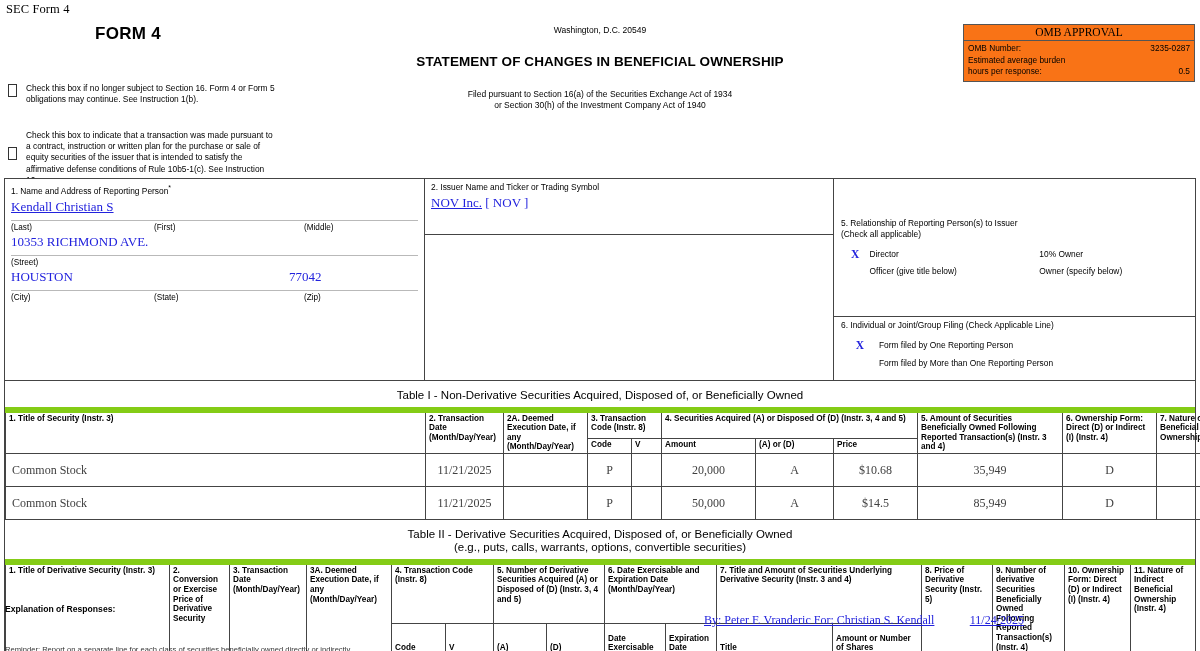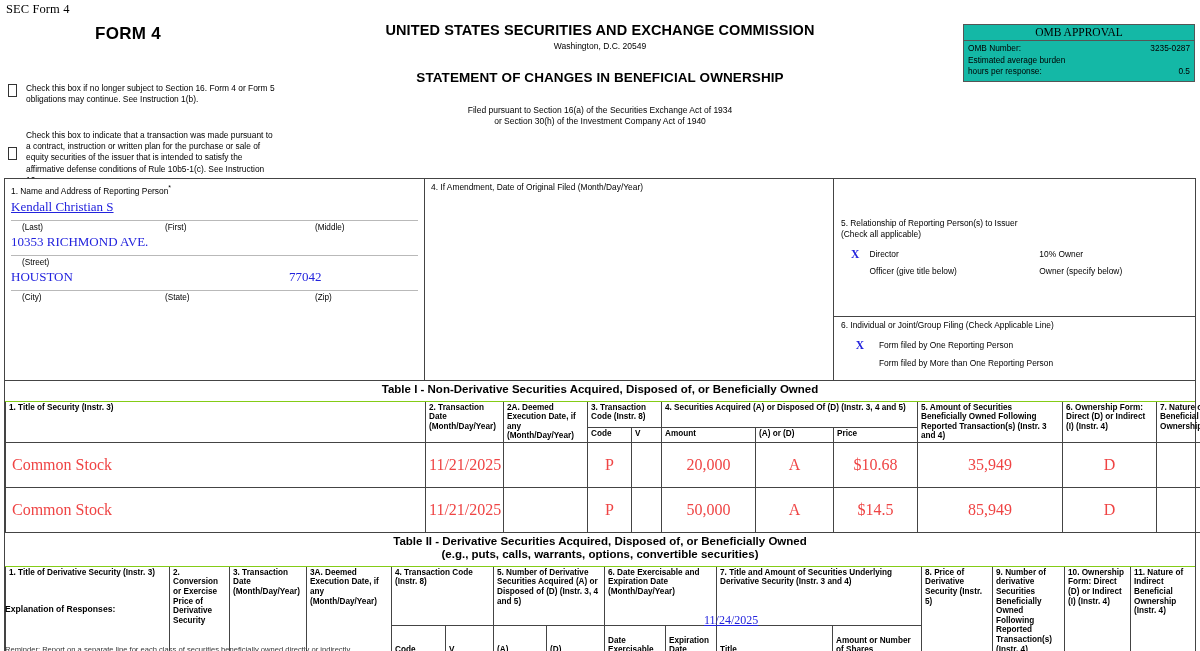--- a/index.html
+++ b/index.html
@@ -66,21 +66,21 @@
     line-height: 11px;
   }
 
   
   .omb {
     position: absolute;
     left: 963px;
     top: 24px;
     width: 232px;
     border: 1px solid #555;
-    background: #14b8a6;
+    background: #f97316;
     box-sizing: border-box;
   }
   .omb-title {
     text-align: center;
     font-size: 11.5px;
     font-family: "Liberation Serif", serif;
     padding: 1px 0 2px 0;
     border-bottom: 1px solid #555;
   }
   .omb-body {
@@ -164,21 +164,20 @@
   }
   .hr-light {
     border-top: 1px solid #b9b9b9;
     margin: 5px 0 0 0;
     height: 0;
   }
   .subcaps {
     display: flex;
     font-size: 8.2px;
     padding-top: 2px;
-    margin-left: 11px;
   }
   .subcaps span:nth-child(1) { width: 143px; }
   .subcaps span:nth-child(2) { width: 150px; }
 
   .mid-seg {
     border-bottom: 1px solid #444;
     box-sizing: border-box;
     padding: 3px 6px 0 6px;
   }
   .mid-seg.last { border-bottom: none; }
@@ -219,50 +218,50 @@
     color: #2222dd;
     font-family: "Liberation Serif", serif;
     font-size: 11.5px;
     font-weight: bold;
   }
 
   
   .tbl-title {
     text-align: center;
     font-size: 11.5px;
-    font-weight: bold;
-    padding: 2px 0 4px 0;
+    font-weight: normal;
+    padding: 8px 0 4px 0;
     border-top: 1px solid #444;
-    border-bottom: 1px solid #84cc16;
+    border-bottom: 6px solid #84cc16;
     line-height: 13.5px;
   }
   table.grid {
     border-collapse: collapse;
     width: 100%;
     table-layout: fixed;
   }
   table.grid td, table.grid th {
     border: 1px solid #444;
     vertical-align: top;
     padding: 1px 3px;
     font-size: 8.2px;
     line-height: 9.6px;
     font-weight: bold;
     text-align: left;
     box-sizing: border-box;
   }
   table.grid td.hdr { font-weight: bold; }
   table.grid td.data {
     font-family: "Liberation Serif", serif;
-    font-size: 16px;
+    font-size: 12px;
     font-weight: normal;
-    color: #ef4444;
+    color: #404040;
     text-align: center;
     vertical-align: middle;
-    padding: 14px 3px;
+    padding: 8px 3px;
     line-height: 16px;
   }
   table.grid td.data.left {
     text-align: left;
     padding-left: 6px;
   }
   .no-top { border-top: none !important; }
   .no-bot { border-bottom: none !important; }
 
   
@@ -305,21 +304,20 @@
 </style>
 </head>
 <body>
 
 <div class="page">
 
   <div class="sec-form-label">SEC Form 4</div>
   <div class="form4-title">FORM 4</div>
 
   <div class="center-head">
-    <div class="ch-line1">UNITED STATES SECURITIES AND EXCHANGE COMMISSION</div>
     <div class="ch-line2">Washington, D.C. 20549</div>
     <div class="ch-line3">STATEMENT OF CHANGES IN BENEFICIAL OWNERSHIP</div>
     <div class="ch-sub">
       <div>Filed pursuant to Section 16(a) of the Securities Exchange Act of 1934</div>
       <div>or Section 30(h) of the Investment Company Act of 1940</div>
     </div>
   </div>
 
   <div class="omb">
     <div class="omb-title">OMB APPROVAL</div>
@@ -372,23 +370,26 @@
         </div>
         <div class="hr-light"></div>
         <div class="subcaps">
           <span>(City)</span>
           <span>(State)</span>
           <span>(Zip)</span>
         </div>
       </div>
 
       <div class="col-mid">
-        <div class="mid-seg last" style="height:63px">
-          <div class="fld-label">4. If Amendment, Date of Original Filed (Month/Day/Year)</div>
-          <div class="fld-value"></div>
+        <div class="mid-seg" style="height:56px">
+          <div class="fld-label">2. Issuer Name and Ticker or Trading Symbol</div>
+          <div class="fld-value">
+            <a class="lnk" href="#">NOV Inc.</a>
+            <span style="text-decoration:none">[ NOV ]</span>
+          </div>
         </div>
       </div>
 
       <div class="col-rel">
         <div class="rel-seg" style="height:102px">
           <div class="fld-label">5. Relationship of Reporting Person(s) to Issuer</div>
           <div class="fld-label">(Check all applicable)</div>
           <div class="rel-grid">
             <div class="rel-line">
               <div class="rel-x">X</div>
@@ -532,19 +533,20 @@
       </tr>
     </tbody>
       </table>
 
   </div>
 
   <div class="explanation">Explanation of Responses:</div>
 
   <div class="sig-area">
     <div class="sig-line">
+      <span>By: Peter F. Vranderic For: Christian S. Kendall</span>
       <span>11/24/2025</span>
     </div>
   </div>
 
   <div class="bottom-note">Reminder: Report on a separate line for each class of securities beneficially owned directly or indirectly.</div>
 
 </div>
 
 </body></html>

